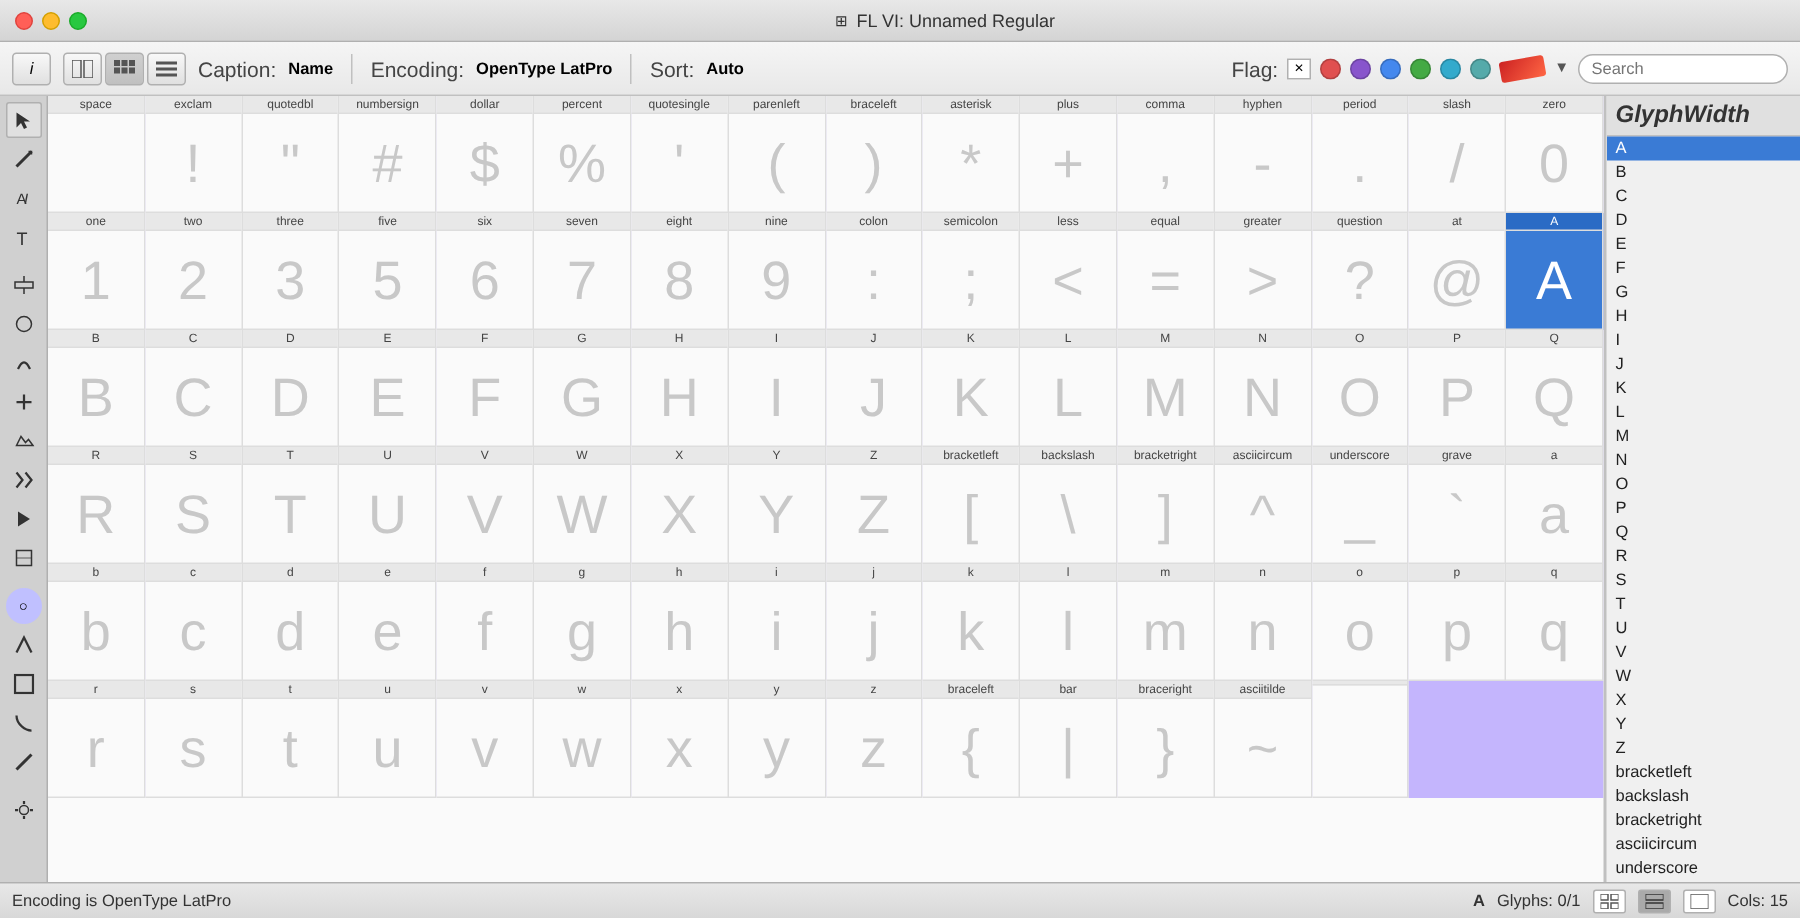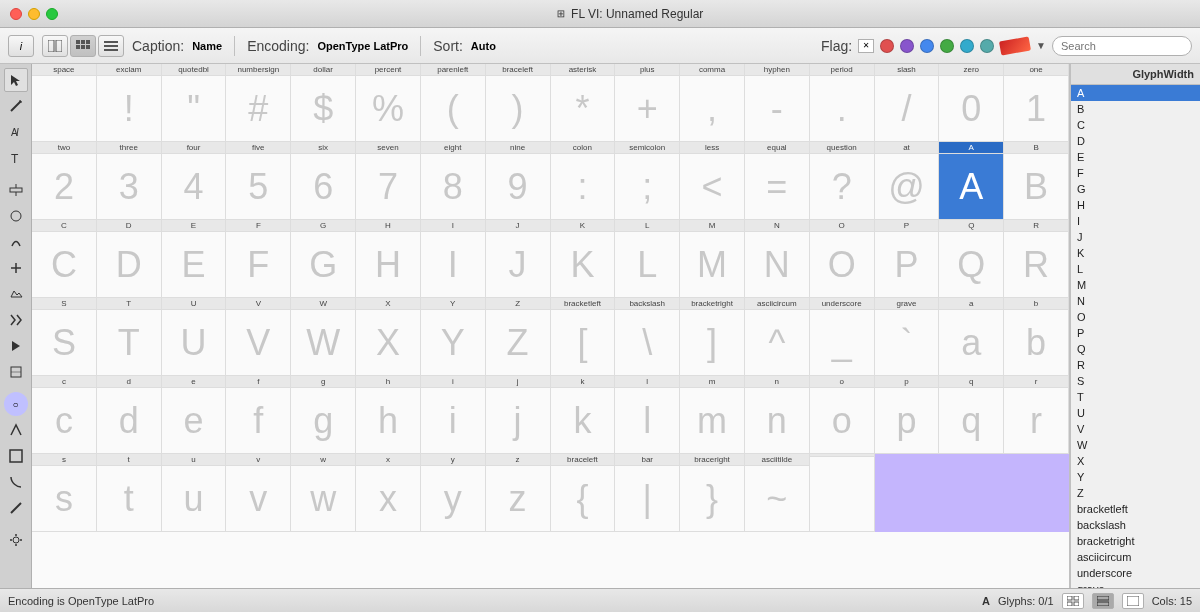--- a/index.html
+++ b/index.html
@@ -195,27 +195,28 @@
     
     .right-panel {
       width: 130px;
       background: #f0f0f0;
       border-left: 1px solid #c0c0c0;
       overflow-y: auto;
       font-size: 11px;
     }
     .right-panel-header {
       display: flex;
-      justify-content: flex-end;
+      justify-content: flex-start;
       padding: 4px 6px;
       background: #e0e0e0;
       border-bottom: 1px solid #c0c0c0;
-      font-size: 11px;
+      font-size: 16px;
       font-weight: 600;
       color: #333;
+      font-style: italic;
     }
     .glyph-list-item {
       padding: 2px 6px;
       cursor: pointer;
       color: #222;
       font-size: 11px;
     }
     .glyph-list-item.selected {
       background: #3a7bd5;
       color: white;
@@ -462,20 +463,24 @@
         </div>
         <div class="glyph-cell">
           <div class="glyph-name">dollar</div>
           <div class="glyph-char">$</div>
         </div>
         <div class="glyph-cell">
           <div class="glyph-name">percent</div>
           <div class="glyph-char">%</div>
         </div>
         <div class="glyph-cell">
+          <div class="glyph-name">quotesingle</div>
+          <div class="glyph-char">'</div>
+        </div>
+        <div class="glyph-cell">
           <div class="glyph-name">parenleft</div>
           <div class="glyph-char">(</div>
         </div>
         <div class="glyph-cell">
           <div class="glyph-name">braceleft</div>
           <div class="glyph-char">)</div>
         </div>
         <div class="glyph-cell">
           <div class="glyph-name">asterisk</div>
           <div class="glyph-char">*</div>
@@ -510,24 +515,20 @@
         </div>
         <div class="glyph-cell">
           <div class="glyph-name">two</div>
           <div class="glyph-char">2</div>
         </div>
         <div class="glyph-cell">
           <div class="glyph-name">three</div>
           <div class="glyph-char">3</div>
         </div>
         <div class="glyph-cell">
-          <div class="glyph-name">four</div>
-          <div class="glyph-char">4</div>
-        </div>
-        <div class="glyph-cell">
           <div class="glyph-name">five</div>
           <div class="glyph-char">5</div>
         </div>
         <div class="glyph-cell">
           <div class="glyph-name">six</div>
           <div class="glyph-char">6</div>
         </div>
         <div class="glyph-cell">
           <div class="glyph-name">seven</div>
           <div class="glyph-char">7</div>
@@ -548,20 +549,24 @@
           <div class="glyph-name">semicolon</div>
           <div class="glyph-char">;</div>
         </div>
         <div class="glyph-cell">
           <div class="glyph-name">less</div>
           <div class="glyph-char">&lt;</div>
         </div>
         <div class="glyph-cell">
           <div class="glyph-name">equal</div>
           <div class="glyph-char">=</div>
+        </div>
+        <div class="glyph-cell">
+          <div class="glyph-name">greater</div>
+          <div class="glyph-char">&gt;</div>
         </div>
         <div class="glyph-cell">
           <div class="glyph-name">question</div>
           <div class="glyph-char">?</div>
         </div>
         <div class="glyph-cell">
           <div class="glyph-name">at</div>
           <div class="glyph-char">@</div>
         </div>
         <div class="glyph-cell selected">

